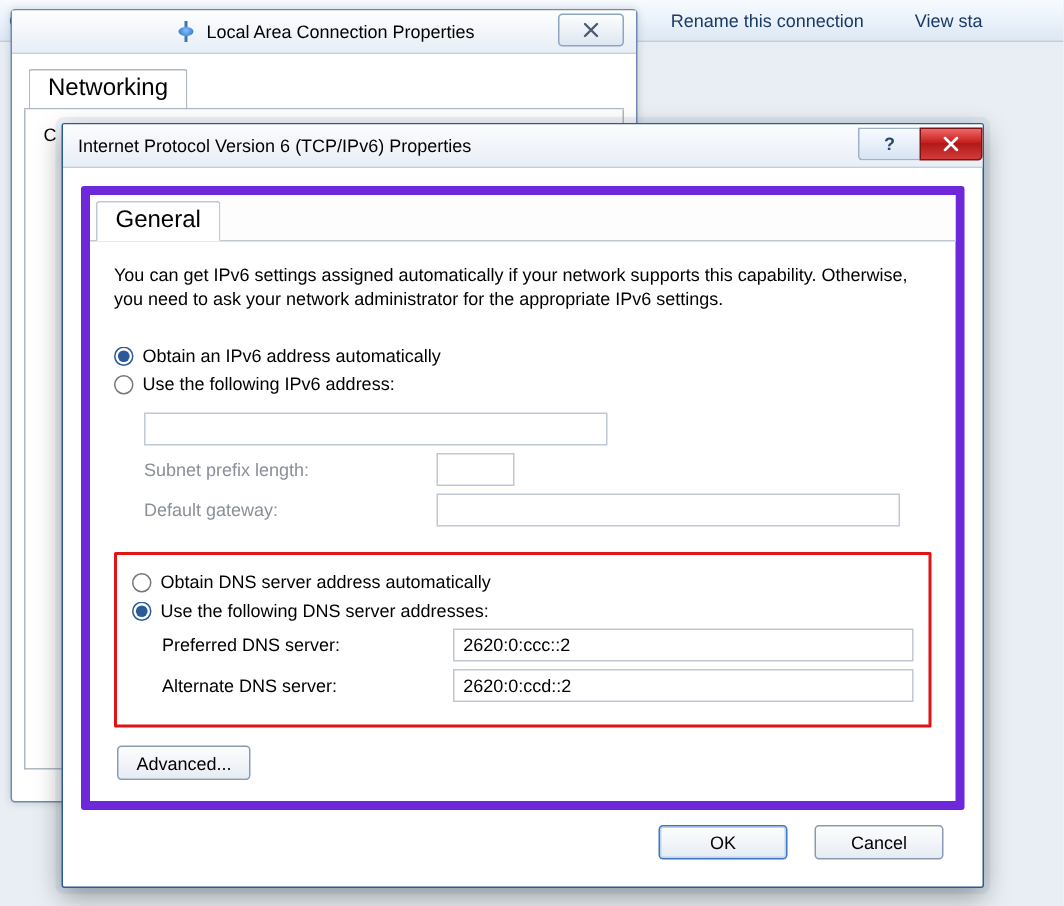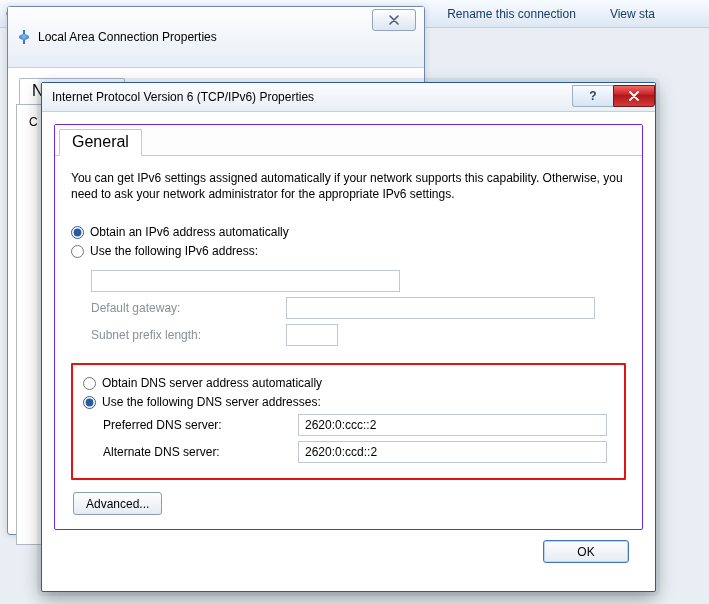--- a/index.html
+++ b/index.html
@@ -54,22 +54,23 @@
     border: 1px solid #6f89b4;
     border-radius: 3px;
     box-shadow: 0 0 6px rgba(0,0,0,0.15);
     box-sizing: border-box;
   }
   .win-parent .titlebar {
     height: 28px;
     background: linear-gradient(to bottom, #fefefe, #e7eef7);
     display: flex;
     align-items: center;
-    padding: 16px 8px;
+    padding: 0 8px;
     border-bottom: 1px solid #c4cfdd;
+    justify-content: center;
   }
   .win-parent .titlebar .icon-net {
     width: 16px;
     height: 16px;
     margin-right: 6px;
     display: inline-block;
     position: relative;
   }
   .win-parent .titlebar .icon-net::before,
   .win-parent .titlebar .icon-net::after {
@@ -200,21 +201,21 @@
     border-radius: 0 0 3px 0;
     color: #fff;
     font-size: 10px;
     letter-spacing: 0;
   }
 
   .modal .body {
     padding: 12px 12px 10px 12px;
   }
   .panel-outer {
-    border: 1px solid #6d28d9;
+    border: 6px solid #6d28d9;
     border-radius: 2px;
   }
   .panel-tabs {
     display: flex;
     border-bottom: 1px solid #c0c8d4;
     padding-left: 4px;
     padding-top: 3px;
     background: #fdfdfd;
   }
   .panel-tabs .tab {
@@ -389,26 +390,26 @@
           </div>
           <div class="radio-row">
             <input type="radio" name="addr" style="">
             <span>Use the following IPv6 address:</span>
           </div>
           <div class="fieldset-line" style="border:none;padding:2px 0 4px 20px;">
             <div class="field-row">
               <input class="txt w-long" disabled="" style="">
             </div>
             <div class="field-row">
+              <span class="field-label disabled">Subnet prefix length:</span>
+              <input class="txt w-small" disabled="" style="">
+            </div>
+            <div class="field-row">
               <span class="field-label disabled">Default gateway:</span>
               <input class="txt w-long" disabled="" style="">
-            </div>
-            <div class="field-row">
-              <span class="field-label disabled">Subnet prefix length:</span>
-              <input class="txt w-small" disabled="" style="">
             </div>
           </div>
 
           <div class="highlight-box">
             <div class="radio-row">
               <input type="radio" name="dns" style="">
               <span>Obtain DNS server address automatically</span>
             </div>
             <div class="radio-row">
               <input type="radio" name="dns" checked="" style="">
@@ -428,17 +429,18 @@
 
           <div class="bottom-row">
             <button class="btn">Advanced...</button>
           </div>
 
         </div>
       </div>
 
       <div class="dlg-buttons">
         <button class="btn default">OK</button>
+        <button class="btn">Cancel</button>
       </div>
     </div>
   </div>
 
 </div>
 
 </body></html>

